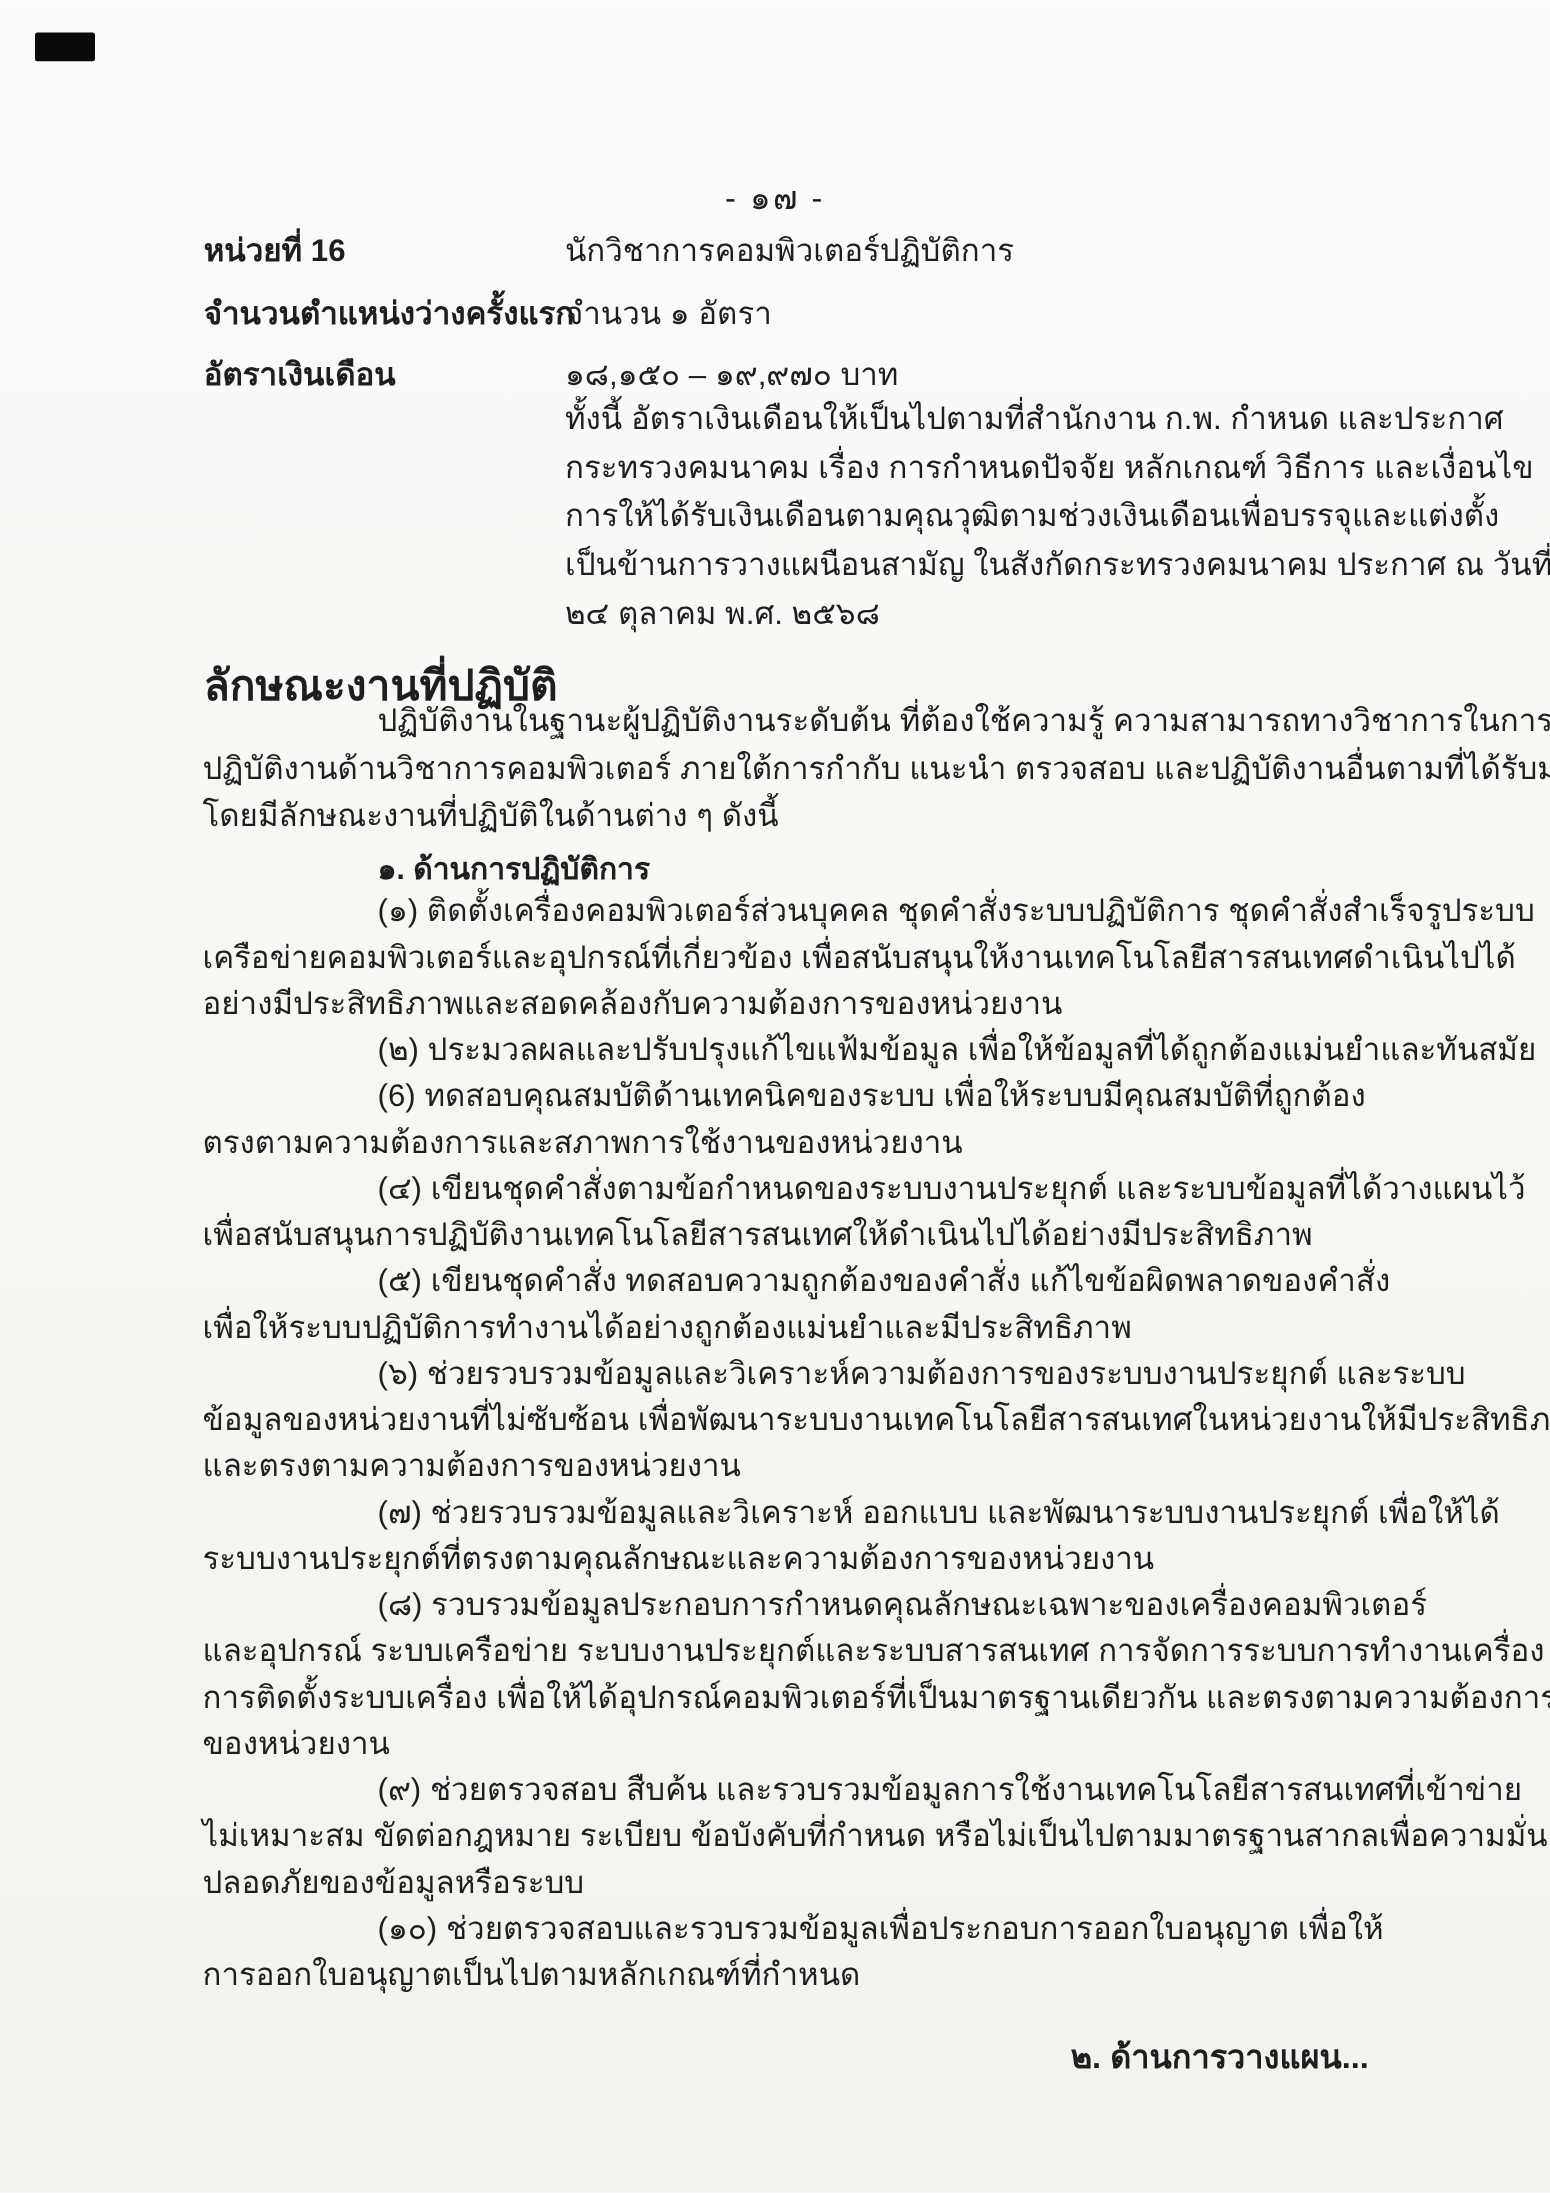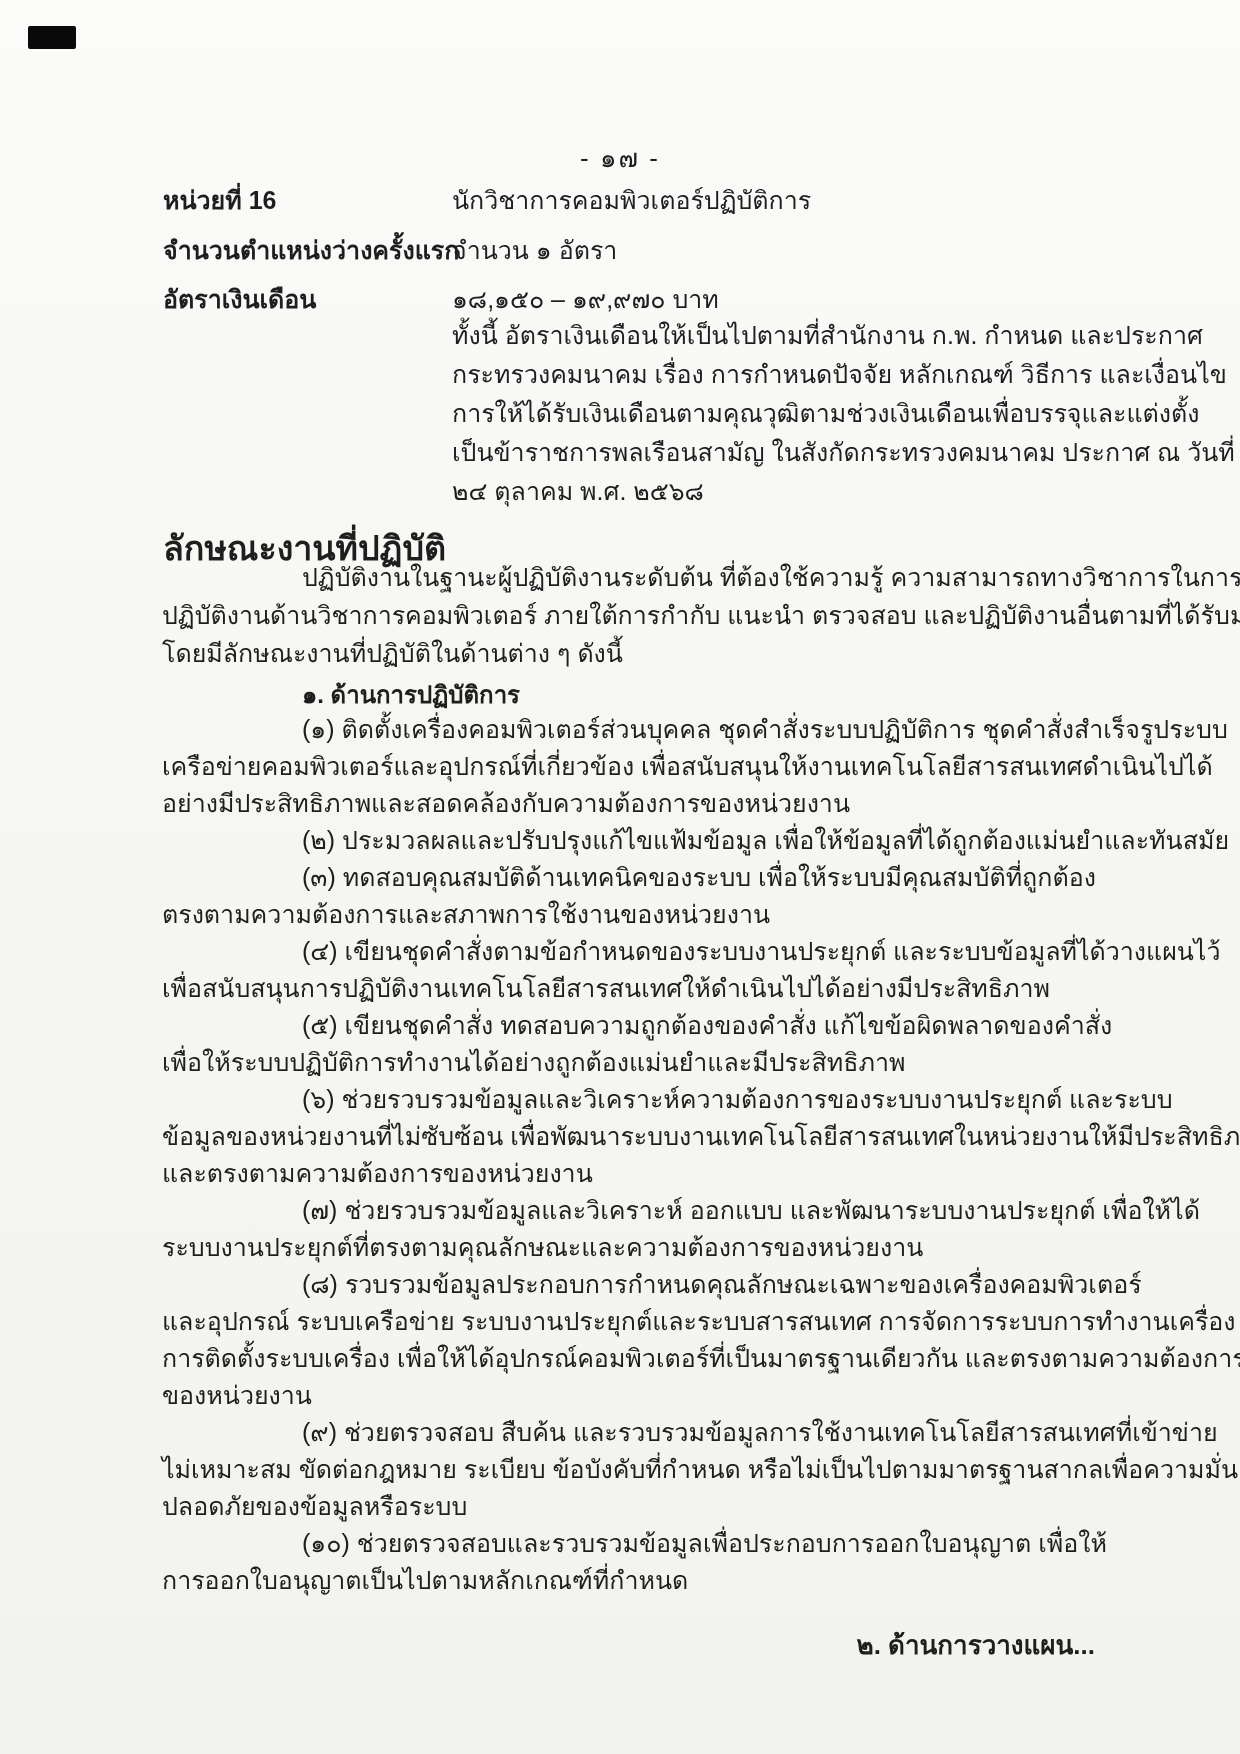--- a/index.html
+++ b/index.html
@@ -47,21 +47,21 @@
   </div>
   <div class="hdr-row r2">
     <div class="hdr-label">อัตราเงินเดือน</div>
     <div class="hdr-value">๑๘,๑๕๐ – ๑๙,๙๗๐ บาท</div>
   </div>
 
   <div class="salary-note">
     <div class="line">ทั้งนี้ อัตราเงินเดือนให้เป็นไปตามที่สำนักงาน ก.พ. กำหนด และประกาศ</div>
     <div class="line">กระทรวงคมนาคม เรื่อง การกำหนดปัจจัย หลักเกณฑ์ วิธีการ และเงื่อนไข</div>
     <div class="line">การให้ได้รับเงินเดือนตามคุณวุฒิตามช่วงเงินเดือนเพื่อบรรจุและแต่งตั้ง</div>
-    <div class="line">เป็นข้าราชการพลเรือนสามัญ ในสังกัดกระทรวงคมนาคม ประกาศ ณ วันที่</div>
+    <div class="line">เป็นข้านการวางแผนือนสามัญ ในสังกัดกระทรวงคมนาคม ประกาศ ณ วันที่</div>
     <div class="line">๒๔ ตุลาคม พ.ศ. ๒๕๖๘</div>
   </div>
 
   <div class="sec-heading">ลักษณะงานที่ปฏิบัติ</div>
 
   <div class="intro">
     <div class="line">ปฏิบัติงานในฐานะผู้ปฏิบัติงานระดับต้น ที่ต้องใช้ความรู้ ความสามารถทางวิชาการในการทำงาน</div>
     <div class="line">ปฏิบัติงานด้านวิชาการคอมพิวเตอร์ ภายใต้การกำกับ แนะนำ ตรวจสอบ และปฏิบัติงานอื่นตามที่ได้รับมอบหมาย</div>
     <div class="line">โดยมีลักษณะงานที่ปฏิบัติในด้านต่าง ๆ ดังนี้</div>
   </div>
@@ -71,21 +71,21 @@
   <div class="items">
     <div class="item">
       <div class="line">(๑) ติดตั้งเครื่องคอมพิวเตอร์ส่วนบุคคล ชุดคำสั่งระบบปฏิบัติการ ชุดคำสั่งสำเร็จรูประบบ</div>
       <div class="line">เครือข่ายคอมพิวเตอร์และอุปกรณ์ที่เกี่ยวข้อง เพื่อสนับสนุนให้งานเทคโนโลยีสารสนเทศดำเนินไปได้</div>
       <div class="line">อย่างมีประสิทธิภาพและสอดคล้องกับความต้องการของหน่วยงาน</div>
     </div>
     <div class="item">
       <div class="line">(๒) ประมวลผลและปรับปรุงแก้ไขแฟ้มข้อมูล เพื่อให้ข้อมูลที่ได้ถูกต้องแม่นยำและทันสมัย</div>
     </div>
     <div class="item">
-      <div class="line">(๓) ทดสอบคุณสมบัติด้านเทคนิคของระบบ เพื่อให้ระบบมีคุณสมบัติที่ถูกต้อง</div>
+      <div class="line">(6) ทดสอบคุณสมบัติด้านเทคนิคของระบบ เพื่อให้ระบบมีคุณสมบัติที่ถูกต้อง</div>
       <div class="line">ตรงตามความต้องการและสภาพการใช้งานของหน่วยงาน</div>
     </div>
     <div class="item">
       <div class="line">(๔) เขียนชุดคำสั่งตามข้อกำหนดของระบบงานประยุกต์ และระบบข้อมูลที่ได้วางแผนไว้</div>
       <div class="line">เพื่อสนับสนุนการปฏิบัติงานเทคโนโลยีสารสนเทศให้ดำเนินไปได้อย่างมีประสิทธิภาพ</div>
     </div>
     <div class="item">
       <div class="line">(๕) เขียนชุดคำสั่ง ทดสอบความถูกต้องของคำสั่ง แก้ไขข้อผิดพลาดของคำสั่ง</div>
       <div class="line">เพื่อให้ระบบปฏิบัติการทำงานได้อย่างถูกต้องแม่นยำและมีประสิทธิภาพ</div>
     </div>

